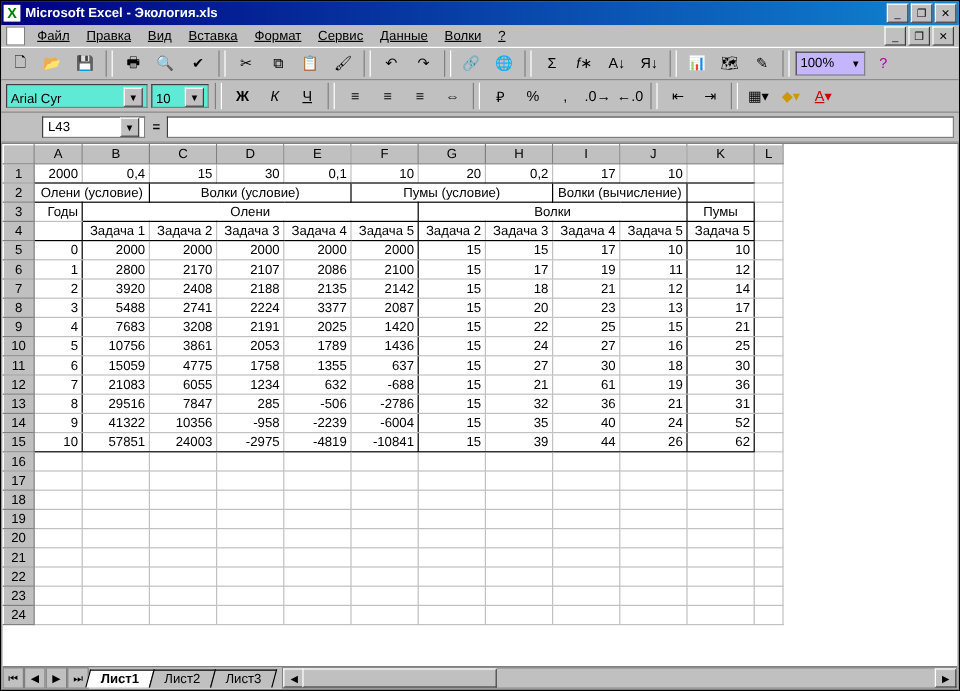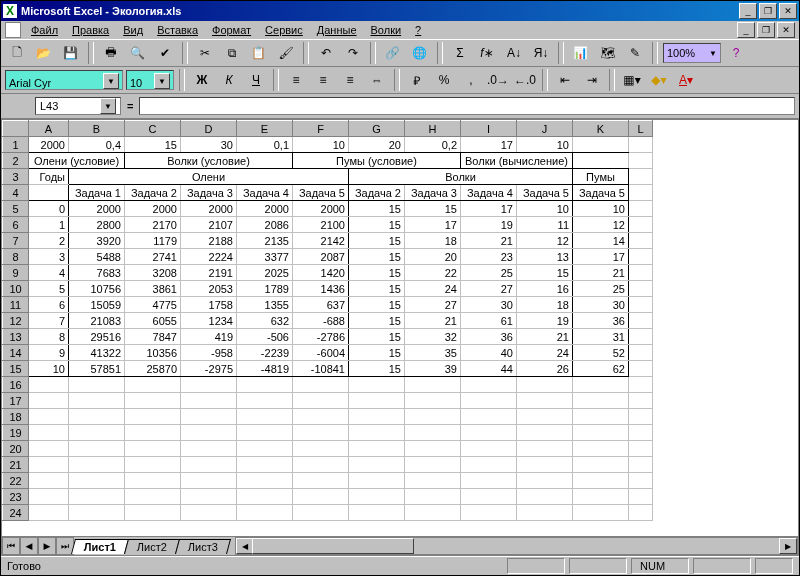--- a/index.html
+++ b/index.html
@@ -258,21 +258,21 @@
               <td class="">17</td>
               <td class="">19</td>
               <td class="b-rgt ">11</td>
               <td class="b-rgt ">12</td>
               <td class=""></td>
             </tr>
             <tr>
               <th class="rowh">7</th>
               <td class="b-lft b-rgt ">2</td>
               <td class="">3920</td>
-              <td class="">1179</td>
+              <td class="">2408</td>
               <td class="">2188</td>
               <td class="">2135</td>
               <td class="b-rgt ">2142</td>
               <td class="">15</td>
               <td class="">18</td>
               <td class="">21</td>
               <td class="b-rgt ">12</td>
               <td class="b-rgt ">14</td>
               <td class=""></td>
             </tr>
@@ -349,21 +349,21 @@
               <td class="">61</td>
               <td class="b-rgt ">19</td>
               <td class="b-rgt ">36</td>
               <td class=""></td>
             </tr>
             <tr>
               <th class="rowh">13</th>
               <td class="b-lft b-rgt ">8</td>
               <td class="">29516</td>
               <td class="">7847</td>
-              <td class="">419</td>
+              <td class="">285</td>
               <td class="">-506</td>
               <td class="b-rgt ">-2786</td>
               <td class="">15</td>
               <td class="">32</td>
               <td class="">36</td>
               <td class="b-rgt ">21</td>
               <td class="b-rgt ">31</td>
               <td class=""></td>
             </tr>
             <tr>
@@ -378,21 +378,21 @@
               <td class="">35</td>
               <td class="">40</td>
               <td class="b-rgt ">24</td>
               <td class="b-rgt ">52</td>
               <td class=""></td>
             </tr>
             <tr>
               <th class="rowh">15</th>
               <td class="b-lft b-rgt b-bot ">10</td>
               <td class="b-bot ">57851</td>
-              <td class="b-bot ">25870</td>
+              <td class="b-bot ">24003</td>
               <td class="b-bot ">-2975</td>
               <td class="b-bot ">-4819</td>
               <td class="b-rgt b-bot ">-10841</td>
               <td class="b-bot ">15</td>
               <td class="b-bot ">39</td>
               <td class="b-bot ">44</td>
               <td class="b-rgt b-bot ">26</td>
               <td class="b-rgt b-bot ">62</td>
               <td class=""></td>
             </tr>
@@ -545,23 +545,14 @@
           <div class="sheettab inactive"><span>Лист3</span></div>
         </div>
       <div class="hscroll">
         <div class="ab" style="left:0">◀</div>
         <div class="thumb"></div>
         <div class="ab" style="right:0">▶</div>
       </div>
     </div>
   </div>
 
-  <div class="statusbar">
-    <span>Готово</span>
-    <div class="flex"></div>
-    <div class="cell" style="width:40px"></div>
-    <div class="cell" style="width:40px"></div>
-    <div class="cell" style="width:40px">NUM</div>
-    <div class="cell" style="width:40px"></div>
-    <div class="cell" style="width:20px"></div>
-  </div>
 
 </div>
 
 </body></html>

